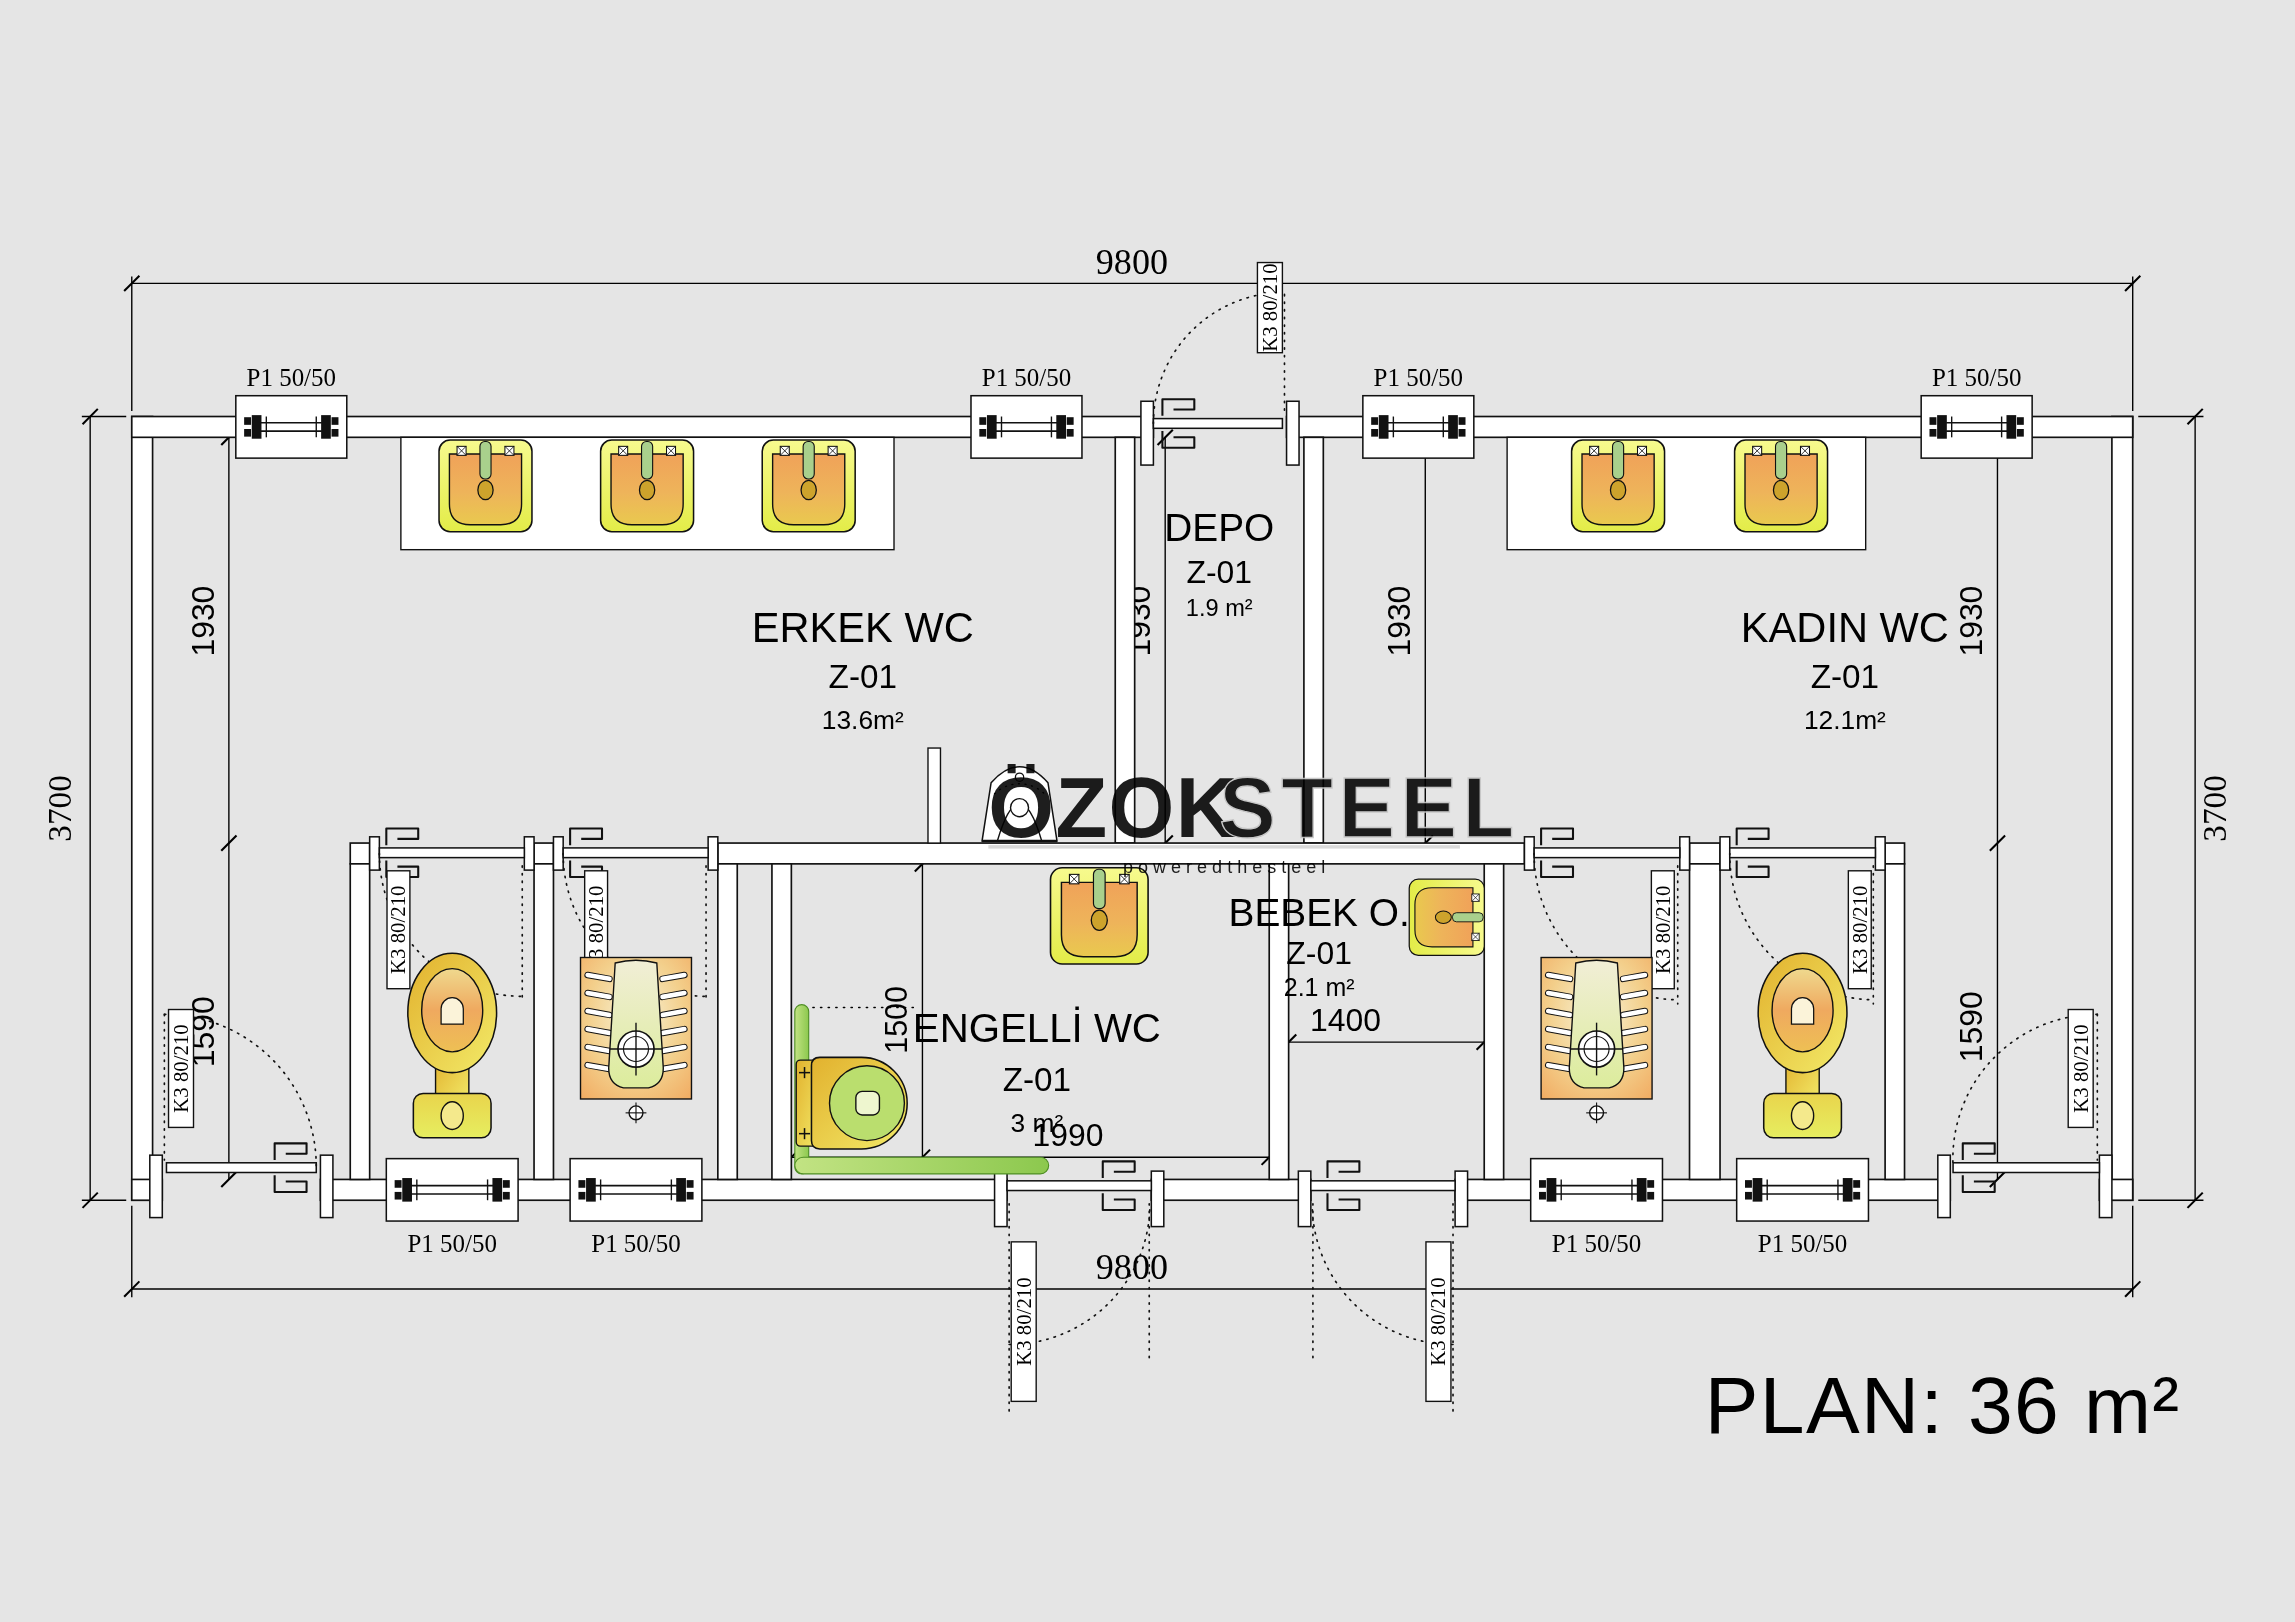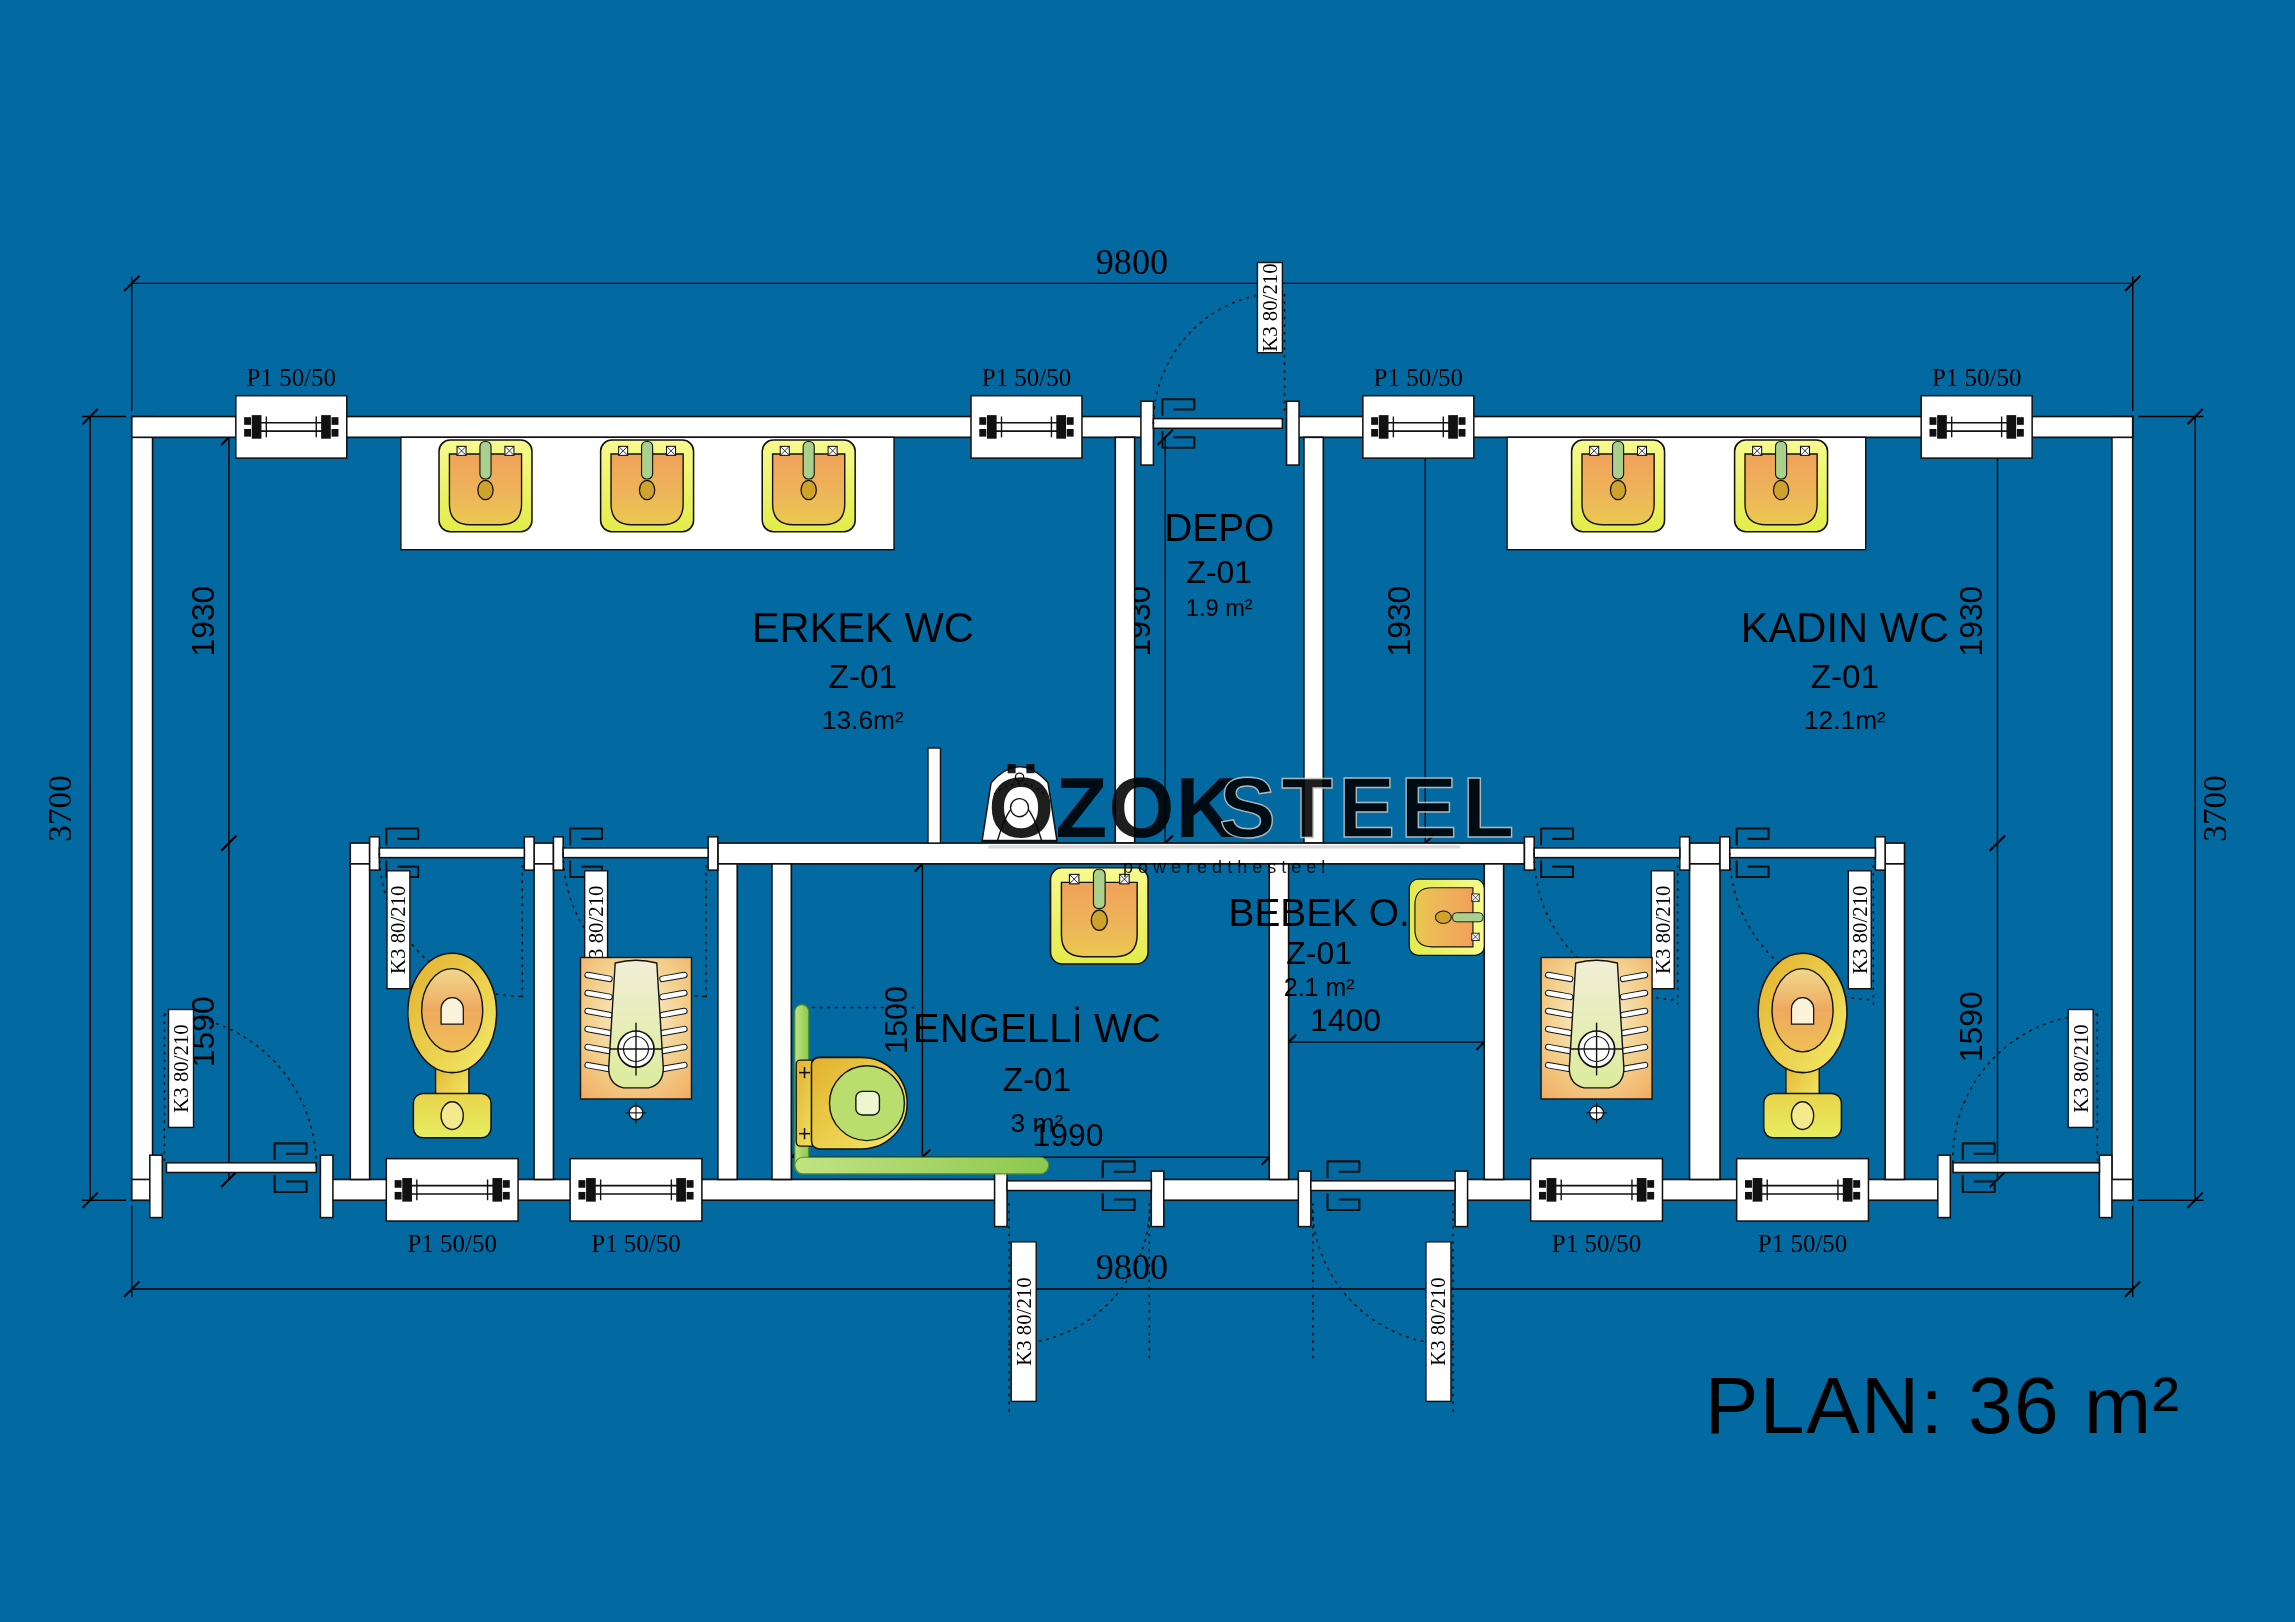--- a/index.html
+++ b/index.html
@@ -1,16 +1,16 @@
 <!DOCTYPE html>
 <html style="font-size:11px"><head>
 <meta charset="utf-8">
 <style>
   html,body{margin:0;padding:0;background:#fff;}
-  #stage{position:relative;width:2295px;height:1623px;background:#0369a1;overflow:hidden;
+  #stage{position:relative;width:2295px;height:1623px;background:#e5e5e5;overflow:hidden;
          font-family:"Liberation Sans",sans-serif;}
   svg{position:absolute;left:0;top:0;}
   text{fill:#000;}
   .dimS{font-family:"Liberation Serif",serif;}
   .dimA{font-family:"Liberation Sans",sans-serif;}
   .lblS{font-family:"Liberation Serif",serif;}
   .room{font-family:"Liberation Sans",sans-serif;}
 </style>
 </head>
 <body>

